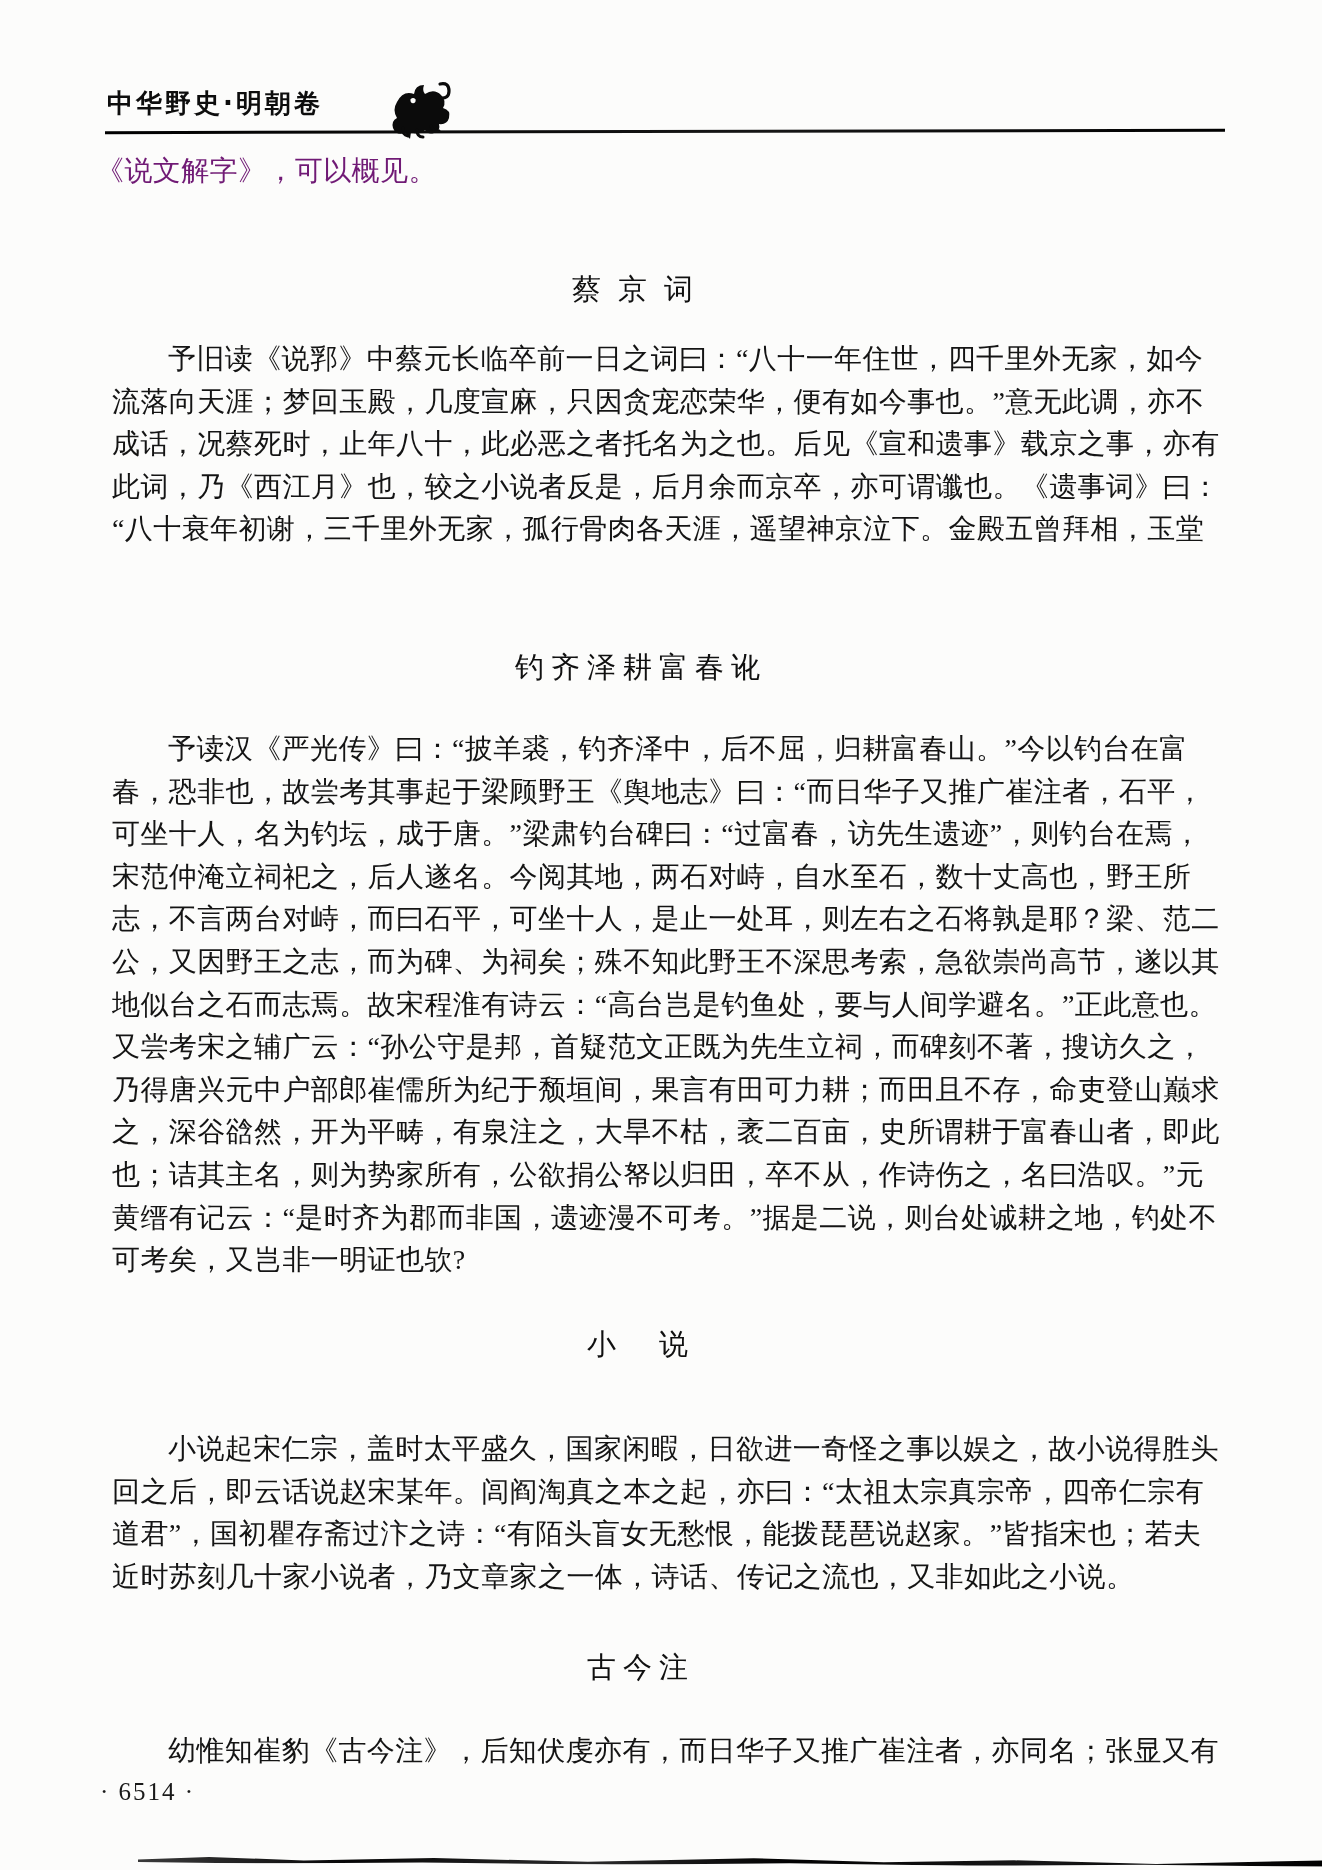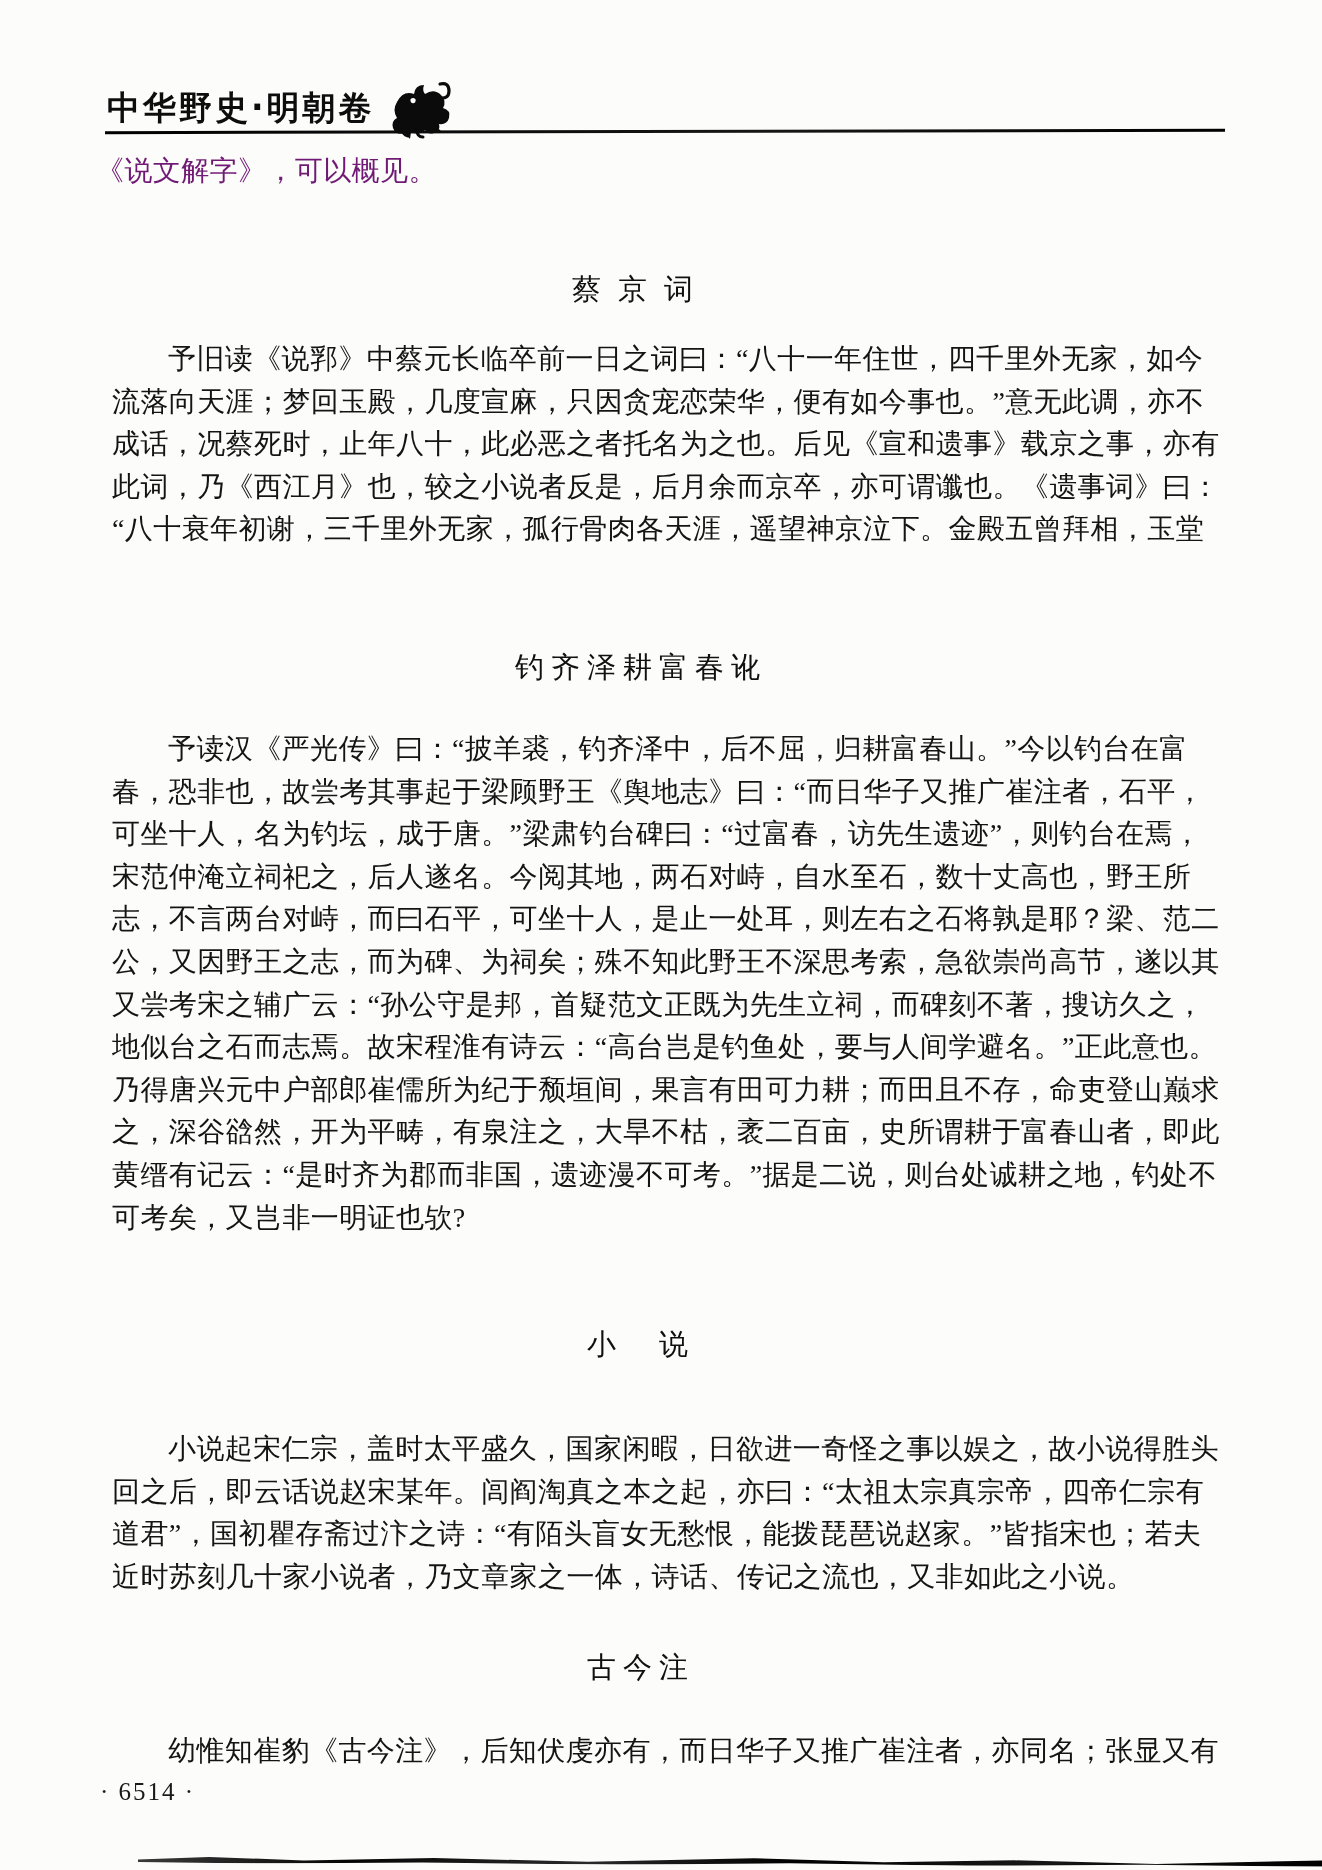--- a/index.html
+++ b/index.html
@@ -6,21 +6,21 @@
   body{
     width:1322px;height:1870px;position:relative;overflow:hidden;
     background:#fcfcfb;
     font-family:"Liberation Serif","DejaVu Serif",serif;
     color:#121212;
   }
   
   .book-title{
     position:absolute;left:107px;top:86px;
     font-family:"DejaVu Sans","Liberation Sans",sans-serif;
-    font-size:33px;font-weight:bold;letter-spacing:3px;color:#0d0d0d;
+    font-size:26px;font-weight:bold;letter-spacing:3px;color:#0d0d0d;
   }
   .stamp{position:absolute;left:383px;top:76px;width:74px;height:64px;}
   .header-rule{
     position:absolute;left:105px;top:130px;width:1120px;height:3px;
     background:linear-gradient(90deg,#000 0%,#161616 60%,#000 100%);
     transform:rotate(-0.12deg);
   }
   
   .bodyline{
     position:absolute;left:96px;width:1090px;
@@ -75,24 +75,25 @@
 </div>
 
 <div class="sec-title ls-med" style="top:648px">钓齐泽耕富春讹</div>
 <div class="bodyline" style="top:728px">
   <div class="ln indent">予读汉《严光传》曰：“披羊裘，钓齐泽中，后不屈，归耕富春山。”今以钓台在富</div>
   <div class="ln">春，恐非也，故尝考其事起于梁顾野王《舆地志》曰：“而日华子又推广崔注者，石平，</div>
   <div class="ln">可坐十人，名为钓坛，成于唐。”梁肃钓台碑曰：“过富春，访先生遗迹”，则钓台在焉，</div>
   <div class="ln">宋范仲淹立祠祀之，后人遂名。今阅其地，两石对峙，自水至石，数十丈高也，野王所</div>
   <div class="ln">志，不言两台对峙，而曰石平，可坐十人，是止一处耳，则左右之石将孰是耶？梁、范二</div>
   <div class="ln">公，又因野王之志，而为碑、为祠矣；殊不知此野王不深思考索，急欲崇尚高节，遂以其</div>
+  <div class="ln">地似台之石而志焉。故宋程淮有诗云：“高台岂是钓鱼处，要与人间学避名。”正此意也。</div>
   <div class="ln">又尝考宋之辅广云：“孙公守是邦，首疑范文正既为先生立祠，而碑刻不著，搜访久之，</div>
-  <div class="ln">地似台之石而志焉。故宋程淮有诗云：“高台岂是钓鱼处，要与人间学避名。”正此意也。</div>
   <div class="ln">乃得唐兴元中户部郎崔儒所为纪于颓垣间，果言有田可力耕；而田且不存，命吏登山巅求</div>
   <div class="ln">之，深谷谽然，开为平畴，有泉注之，大旱不枯，袤二百亩，史所谓耕于富春山者，即此</div>
+  <div class="ln">也；诘其主名，则为势家所有，公欲捐公帑以归田，卒不从，作诗伤之，名曰浩叹。”元</div>
   <div class="ln">黄缙有记云：“是时齐为郡而非国，遗迹漫不可考。”据是二说，则台处诚耕之地，钓处不</div>
   <div class="ln">可考矣，又岂非一明证也欤?</div>
 </div>
 
 <div class="sec-title ls-med" style="top:1325px">小　说</div>
 <div class="bodyline" style="top:1428px">
   <div class="ln indent">小说起宋仁宗，盖时太平盛久，国家闲暇，日欲进一奇怪之事以娱之，故小说得胜头</div>
   <div class="ln">回之后，即云话说赵宋某年。闾阎淘真之本之起，亦曰：“太祖太宗真宗帝，四帝仁宗有</div>
   <div class="ln">道君”，国初瞿存斋过汴之诗：“有陌头盲女无愁恨，能拨琵琶说赵家。”皆指宋也；若夫</div>
   <div class="ln">近时苏刻几十家小说者，乃文章家之一体，诗话、传记之流也，又非如此之小说。</div>

